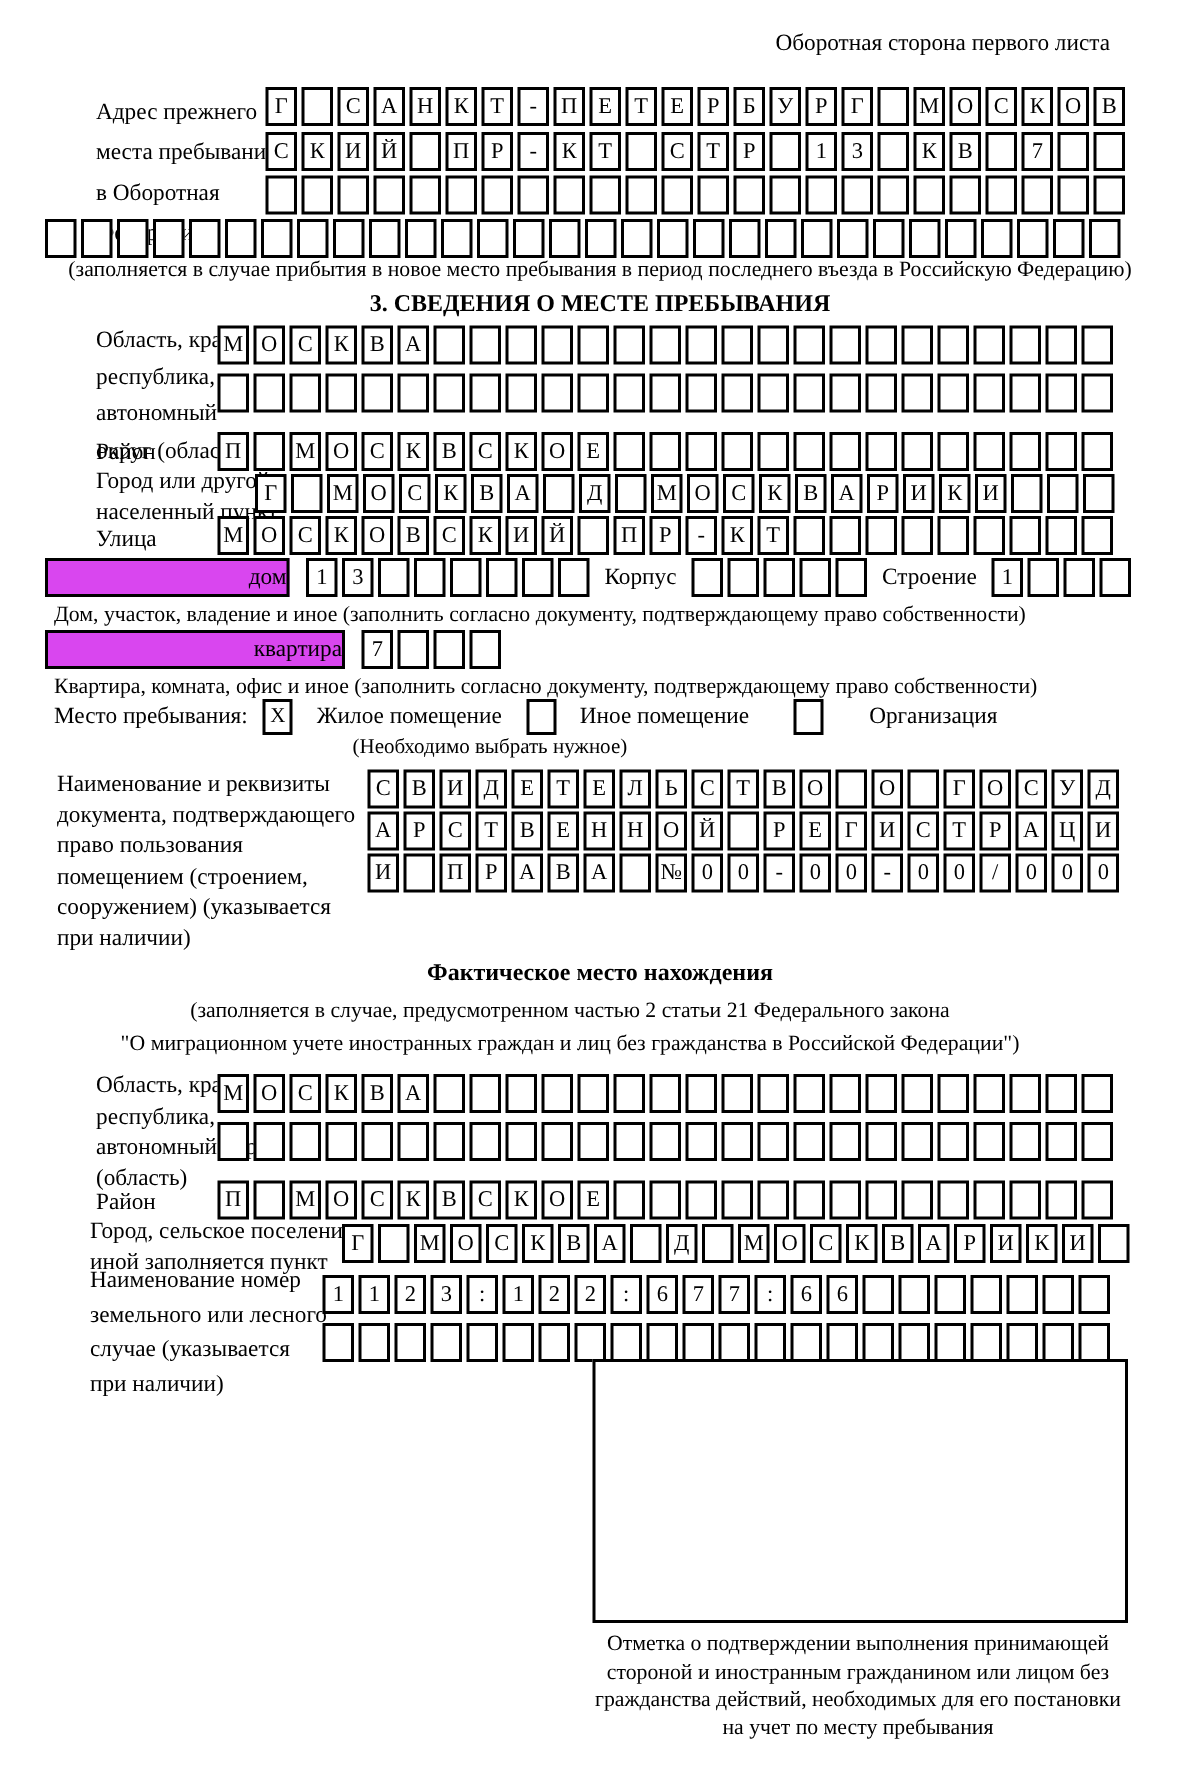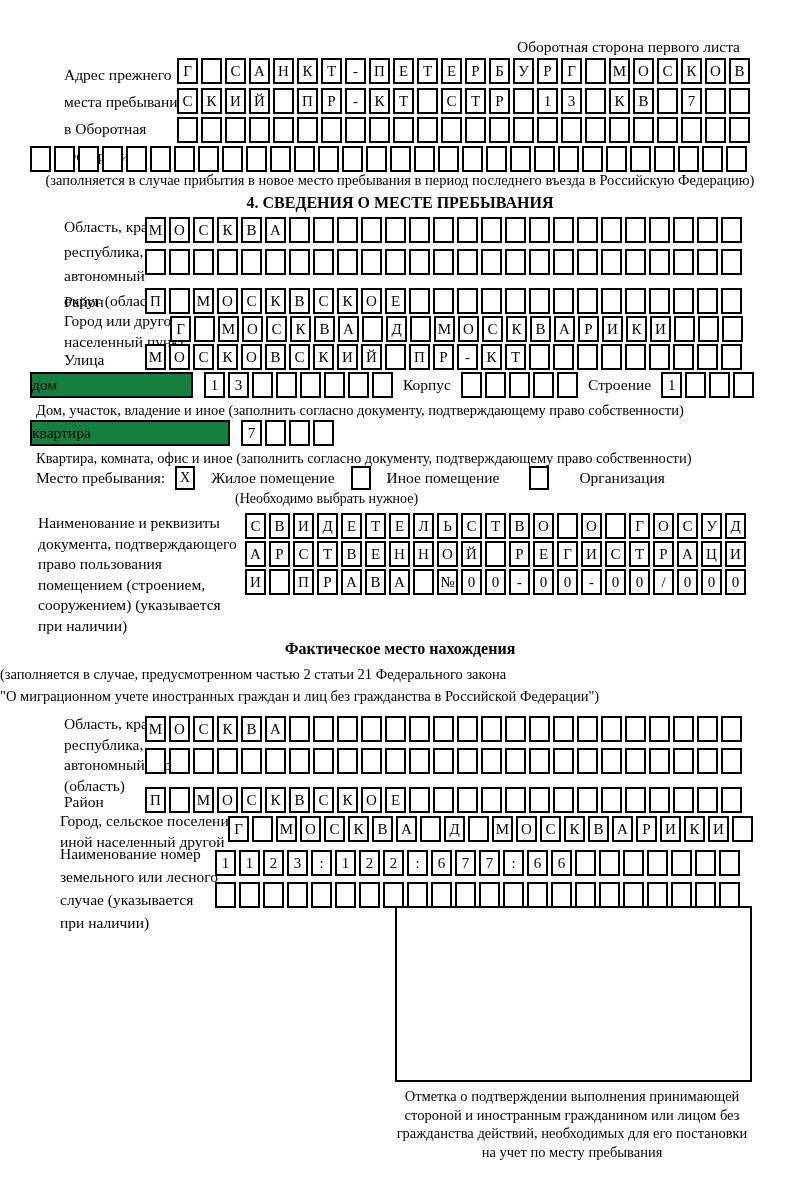--- a/index.html
+++ b/index.html
@@ -9,37 +9,37 @@
   .t{position:absolute;font-size:15.5px;white-space:nowrap;}
   .t.center{left:0;width:800px;text-align:center;}
   .t.right{left:0;width:740px;text-align:right;}
   .t.bold{font-weight:bold;font-size:16px;}
   .small{font-size:14.5px;}
   .lbl{position:absolute;font-size:15.5px;line-height:25px;white-space:nowrap;}
   .cellrow{position:absolute;display:flex;gap:3px;}
   .cellgroup{display:flex;gap:3px;}
   .cell{flex:0 0 17px;width:17px;height:22px;border:2px solid #000;
         font-size:15px;line-height:22px;text-align:center;overflow:hidden;background:#fff;}
-  .fieldbox{border:2px solid #000;height:22px;line-height:22px;text-align:left;
-            font-size:15.5px;background:#15803d;}
+  .fieldbox{border:2px solid #000;height:22px;line-height:22px;text-align:right;
+            font-size:15.5px;background:#d946ef;}
   .rowlabel{font-size:15.5px;line-height:26px;margin:0 7px;}
   .chk{flex:0 0 16px;width:16px;height:20px;border:2px solid #000;font-size:14px;
        line-height:20px;text-align:center;background:#fff;}
   .optlbl{font-size:15.5px;line-height:24px;}
   .mestorow{position:absolute;display:flex;align-items:flex-start;}
   .bigbox{position:absolute;border:2px solid #000;background:#fff;}
   .caption{position:absolute;font-size:14.5px;line-height:18.5px;text-align:center;white-space:nowrap;}
-  .notelines{position:absolute;left:0;width:760px;font-size:14.5px;line-height:22px;}
+  .notelines{position:absolute;left:0;width:760px;text-align:center;font-size:14.5px;line-height:22px;}
 </style>
 </head>
 <body>
 
 <div class="page">
 
-  <div class="t right" style="top:38px">Оборотная сторона первого листа</div>
+  <div class="t right" style="top:20px">Оборотная сторона первого листа</div>
 
   <div class="lbl" style="left:64px;top:61px;line-height:27px">
       <div>Адрес прежнего</div>
       <div>места пребывания</div>
       <div>в Оборотная</div>
       <div>Федерации</div>
     </div>
   <div class="cellrow" style="left:177px;top:58px">
       <span class="cell">Г</span>
       <span class="cell"></span>
@@ -145,21 +145,21 @@
       <span class="cell"></span>
       <span class="cell"></span>
       <span class="cell"></span>
       <span class="cell"></span>
       <span class="cell"></span>
       <span class="cell"></span>
       <span class="cell"></span>
     </div>
   <div class="t center small" style="top:172px">(заполняется в случае прибытия в новое место пребывания в период последнего въезда в Российскую Федерацию)</div>
 
-  <div class="t center bold" style="top:194px">4. СВЕДЕНИЯ О МЕСТЕ ПРЕБЫВАНИЯ</div>
+  <div class="t center bold" style="top:194px">3. СВЕДЕНИЯ О МЕСТЕ ПРЕБЫВАНИЯ</div>
 
   <div class="lbl" style="left:64px;top:215px;line-height:24.5px">
       <div>Область, край,</div>
       <div>республика,</div>
       <div>автономный</div>
       <div>округ (область)</div>
     </div>
   <div class="cellrow" style="left:145px;top:217px">
       <span class="cell">М</span>
       <span class="cell">О</span>
@@ -525,21 +525,21 @@
       <span class="cell"></span>
       <span class="cell"></span>
       <span class="cell"></span>
       <span class="cell"></span>
       <span class="cell"></span>
       <span class="cell"></span>
     </div>
 
   <div class="lbl" style="left:60px;top:810px;line-height:21px">
       <div>Город, сельское поселение,</div>
-      <div>иной населенный другой</div>
+      <div>иной заполняется пункт</div>
     </div>
   <div class="cellrow" style="left:228px;top:816px">
       <span class="cell">Г</span>
       <span class="cell"></span>
       <span class="cell">М</span>
       <span class="cell">О</span>
       <span class="cell">С</span>
       <span class="cell">К</span>
       <span class="cell">В</span>
       <span class="cell">А</span>

